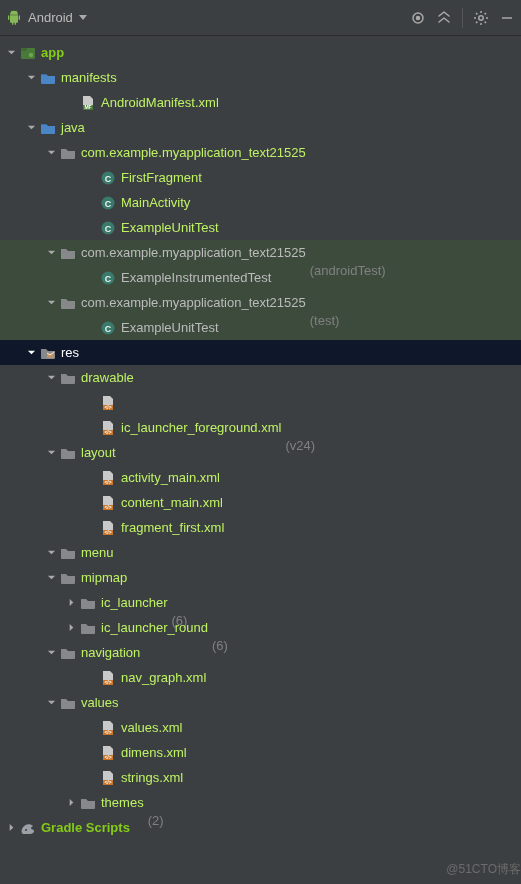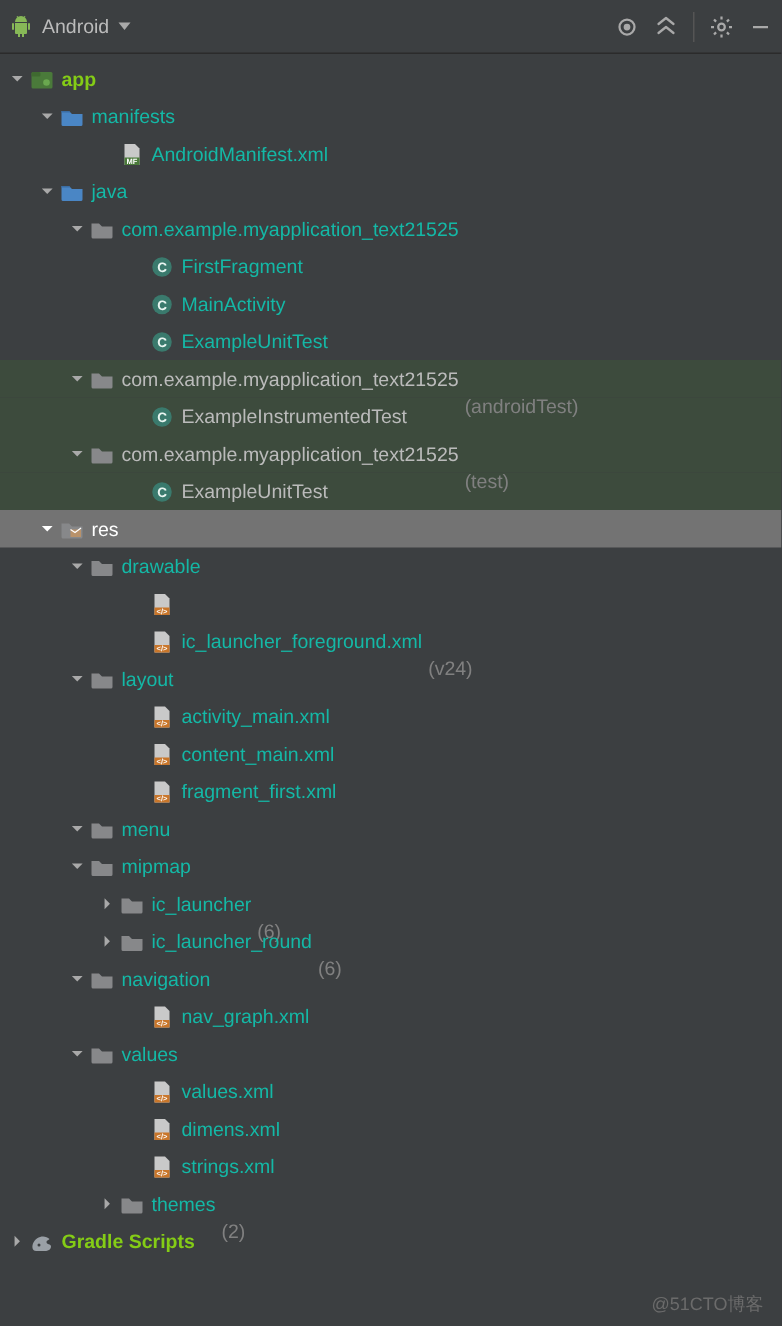--- a/index.html
+++ b/index.html
@@ -39,42 +39,42 @@
   .vdivider { width: 1px; height: 20px; background: #555; }
 
   .tree { padding: 4px 0 0 0; }
   .row {
     display: flex;
     align-items: center;
     height: 25px;
     padding-left: 4px;
     white-space: nowrap;
   }
-  .row.selected { background: #737373; color: #ffffff; }
+  .row.selected { background: #0f172a; color: #ffffff; }
   .row.selected .label { color: #ffffff; }
   .row.test-scope { background: #3d4b3d; }
   .row.test-scope .label { color: #bbbbbb; }
   .indent { display: inline-block; flex-shrink: 0; }
   .arrow {
     width: 14px; height: 14px;
     display: flex; align-items: center; justify-content: center;
     flex-shrink: 0;
     cursor: pointer;
     color: #a9a9a9;
   }
   .arrow.none { visibility: hidden; }
   .arrow svg { width: 9px; height: 9px; }
   .file-icon { width: 16px; height: 16px; margin: 0 5px 0 2px; flex-shrink: 0; display:flex; align-items:center; justify-content:center; }
   .file-icon svg { width: 16px; height: 16px; }
-  .label { color: #14b8a6; }
+  .label { color: #bef264; }
   .label.bold { font-weight: 700; color: #84cc16; }
   .suffix { color: #808080; margin-left: 4px; margin-top: 36px; }
   .watermark {
     position: absolute;
-    right: 12px;
+    right: 0;
     bottom: 6px;
     color: #6b6b6b;
     font-size: 12px;
   }
 </style>
 </head>
 <body>
 
 <div class="toolbar">
   <div class="toolbar-left">

